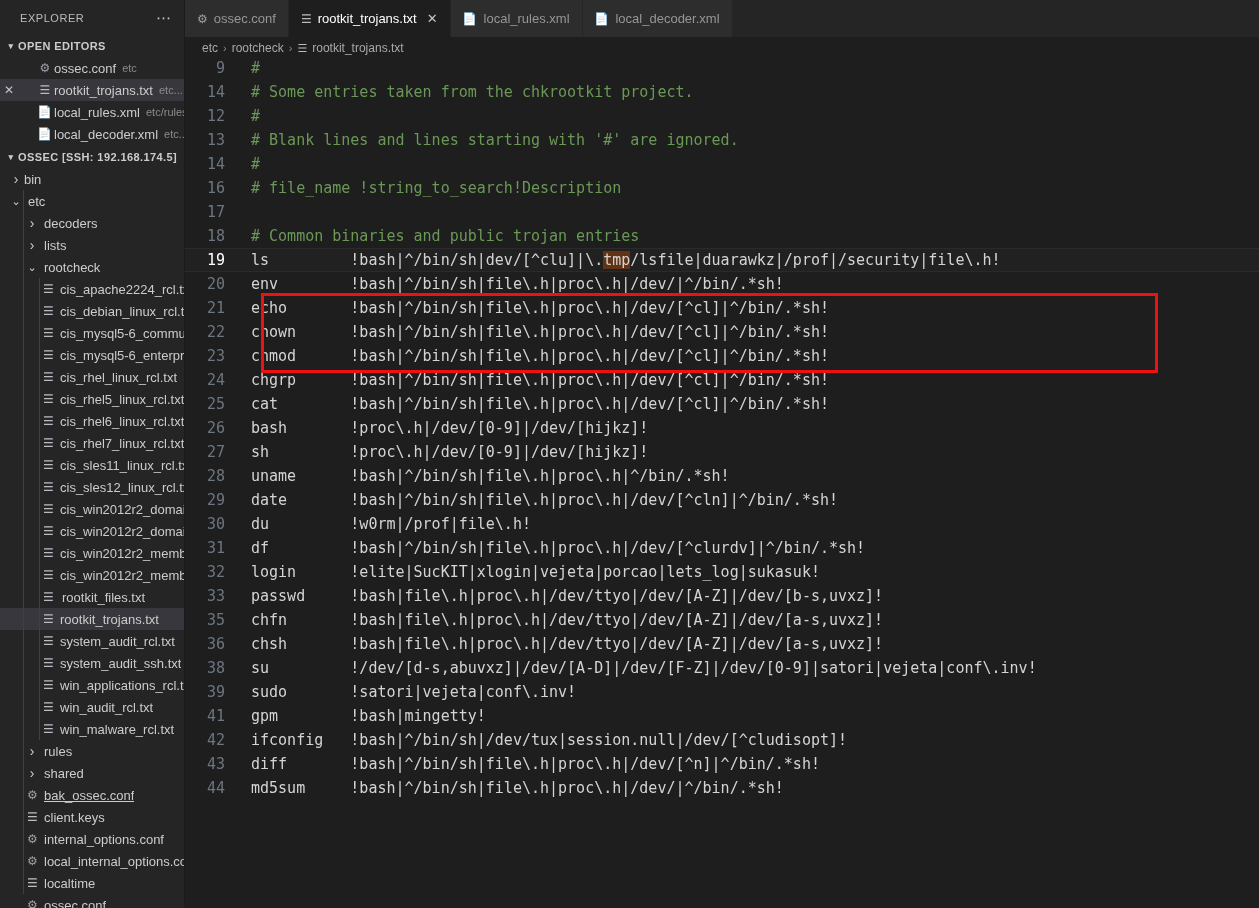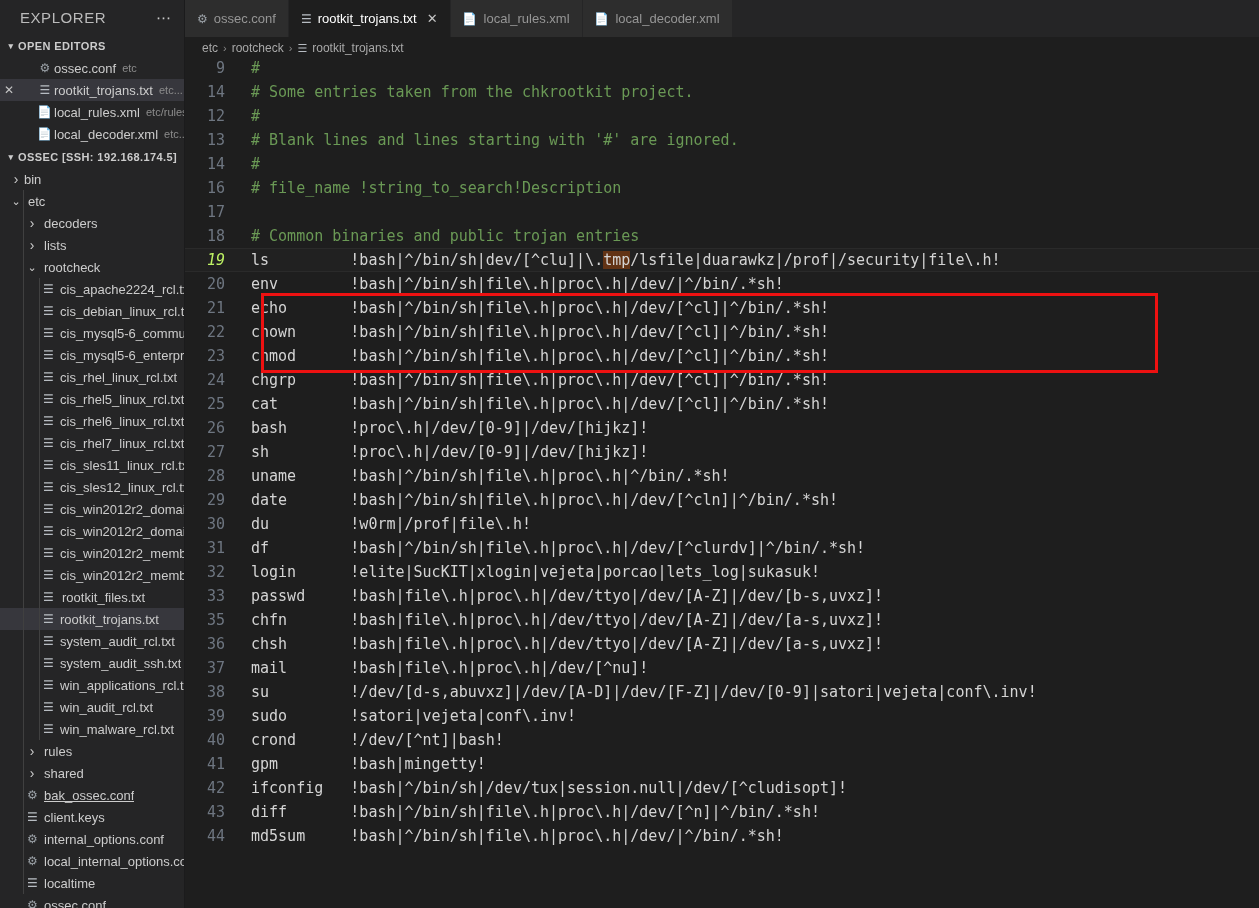--- a/index.html
+++ b/index.html
@@ -19,21 +19,21 @@
     flex: 0 0 185px;
     position: relative;
     overflow: hidden;
     border-right: 1px solid #1b1b1c;
   }
   .explorer-header {
     height: 35px; display: flex; align-items: center;
     padding: 0 8px 0 20px; justify-content: space-between;
   }
   .explorer-title {
-    font-size: 15px; letter-spacing: .55px; color: #bbbbbb;
+    font-size: 11px; letter-spacing: .55px; color: #bbbbbb;
     text-transform: uppercase;
   }
   .ellipsis-btn {
     color: #cccccc; font-size: 15px; line-height: 8px;
     padding: 0 4px; cursor: pointer; letter-spacing:1px;
   }
 
   .section-head {
     height: 22px; display: flex; align-items: center;
     font-size: 11px; font-weight: bold; letter-spacing: .4px;
@@ -115,21 +115,21 @@
   .codeline {
     height:24px; display:flex; align-items:center; white-space:pre;
     position:relative;
   }
   .codeline.current { background:#212121; box-shadow: inset 0 1px 0 #2a2a2a, inset 0 -1px 0 #2a2a2a; }
   .ln {
     flex: 0 0 66px; text-align:right; padding-right:26px;
     color:#6e7681; font-size:15px;
     font-family:"DejaVu Sans Mono", monospace;
   }
-  .ln.cur { color:#bef264;font-style:italic; }
+  .ln.cur { color:#ffffff; }
   .ctext { flex:1 1 auto; white-space:pre; }
   .comment { color:#6A9955; }
   .hl { background:#623315; color:#d4d4d4; }
 
   
   #redbox {
     position:absolute; border: 3px solid #ee1111;
     pointer-events:none;
   }
 </style>
@@ -415,24 +415,22 @@
           <div class="codeline"><span class="ln">26</span><span class="ctext">bash       !proc\.h|/dev/[0-9]|/dev/[hijkz]!</span></div>
           <div class="codeline"><span class="ln">27</span><span class="ctext">sh         !proc\.h|/dev/[0-9]|/dev/[hijkz]!</span></div>
           <div class="codeline"><span class="ln">28</span><span class="ctext">uname      !bash|^/bin/sh|file\.h|proc\.h|^/bin/.*sh!</span></div>
           <div class="codeline"><span class="ln">29</span><span class="ctext">date       !bash|^/bin/sh|file\.h|proc\.h|/dev/[^cln]|^/bin/.*sh!</span></div>
           <div class="codeline"><span class="ln">30</span><span class="ctext">du         !w0rm|/prof|file\.h!</span></div>
           <div class="codeline"><span class="ln">31</span><span class="ctext">df         !bash|^/bin/sh|file\.h|proc\.h|/dev/[^clurdv]|^/bin/.*sh!</span></div>
           <div class="codeline"><span class="ln">32</span><span class="ctext">login      !elite|SucKIT|xlogin|vejeta|porcao|lets_log|sukasuk!</span></div>
           <div class="codeline"><span class="ln">33</span><span class="ctext">passwd     !bash|file\.h|proc\.h|/dev/ttyo|/dev/[A-Z]|/dev/[b-s,uvxz]!</span></div>
           <div class="codeline"><span class="ln">35</span><span class="ctext">chfn       !bash|file\.h|proc\.h|/dev/ttyo|/dev/[A-Z]|/dev/[a-s,uvxz]!</span></div>
           <div class="codeline"><span class="ln">36</span><span class="ctext">chsh       !bash|file\.h|proc\.h|/dev/ttyo|/dev/[A-Z]|/dev/[a-s,uvxz]!</span></div>
-          <div class="codeline"><span class="ln">37</span><span class="ctext">mail       !bash|file\.h|proc\.h|/dev/[^nu]!</span></div>
           <div class="codeline"><span class="ln">38</span><span class="ctext">su         !/dev/[d-s,abuvxz]|/dev/[A-D]|/dev/[F-Z]|/dev/[0-9]|satori|vejeta|conf\.inv!</span></div>
           <div class="codeline"><span class="ln">39</span><span class="ctext">sudo       !satori|vejeta|conf\.inv!</span></div>
-          <div class="codeline"><span class="ln">40</span><span class="ctext">crond      !/dev/[^nt]|bash!</span></div>
           <div class="codeline"><span class="ln">41</span><span class="ctext">gpm        !bash|mingetty!</span></div>
           <div class="codeline"><span class="ln">42</span><span class="ctext">ifconfig   !bash|^/bin/sh|/dev/tux|session.null|/dev/[^cludisopt]!</span></div>
           <div class="codeline"><span class="ln">43</span><span class="ctext">diff       !bash|^/bin/sh|file\.h|proc\.h|/dev/[^n]|^/bin/.*sh!</span></div>
           <div class="codeline"><span class="ln">44</span><span class="ctext">md5sum     !bash|^/bin/sh|file\.h|proc\.h|/dev/|^/bin/.*sh!</span></div>
         </div>
       <div id="redbox" style="top: 234px; left: 76px; width: 897px; height: 80px; border-color: rgb(238, 17, 17);"></div>
     </div>
   </div>
 </div>
 

